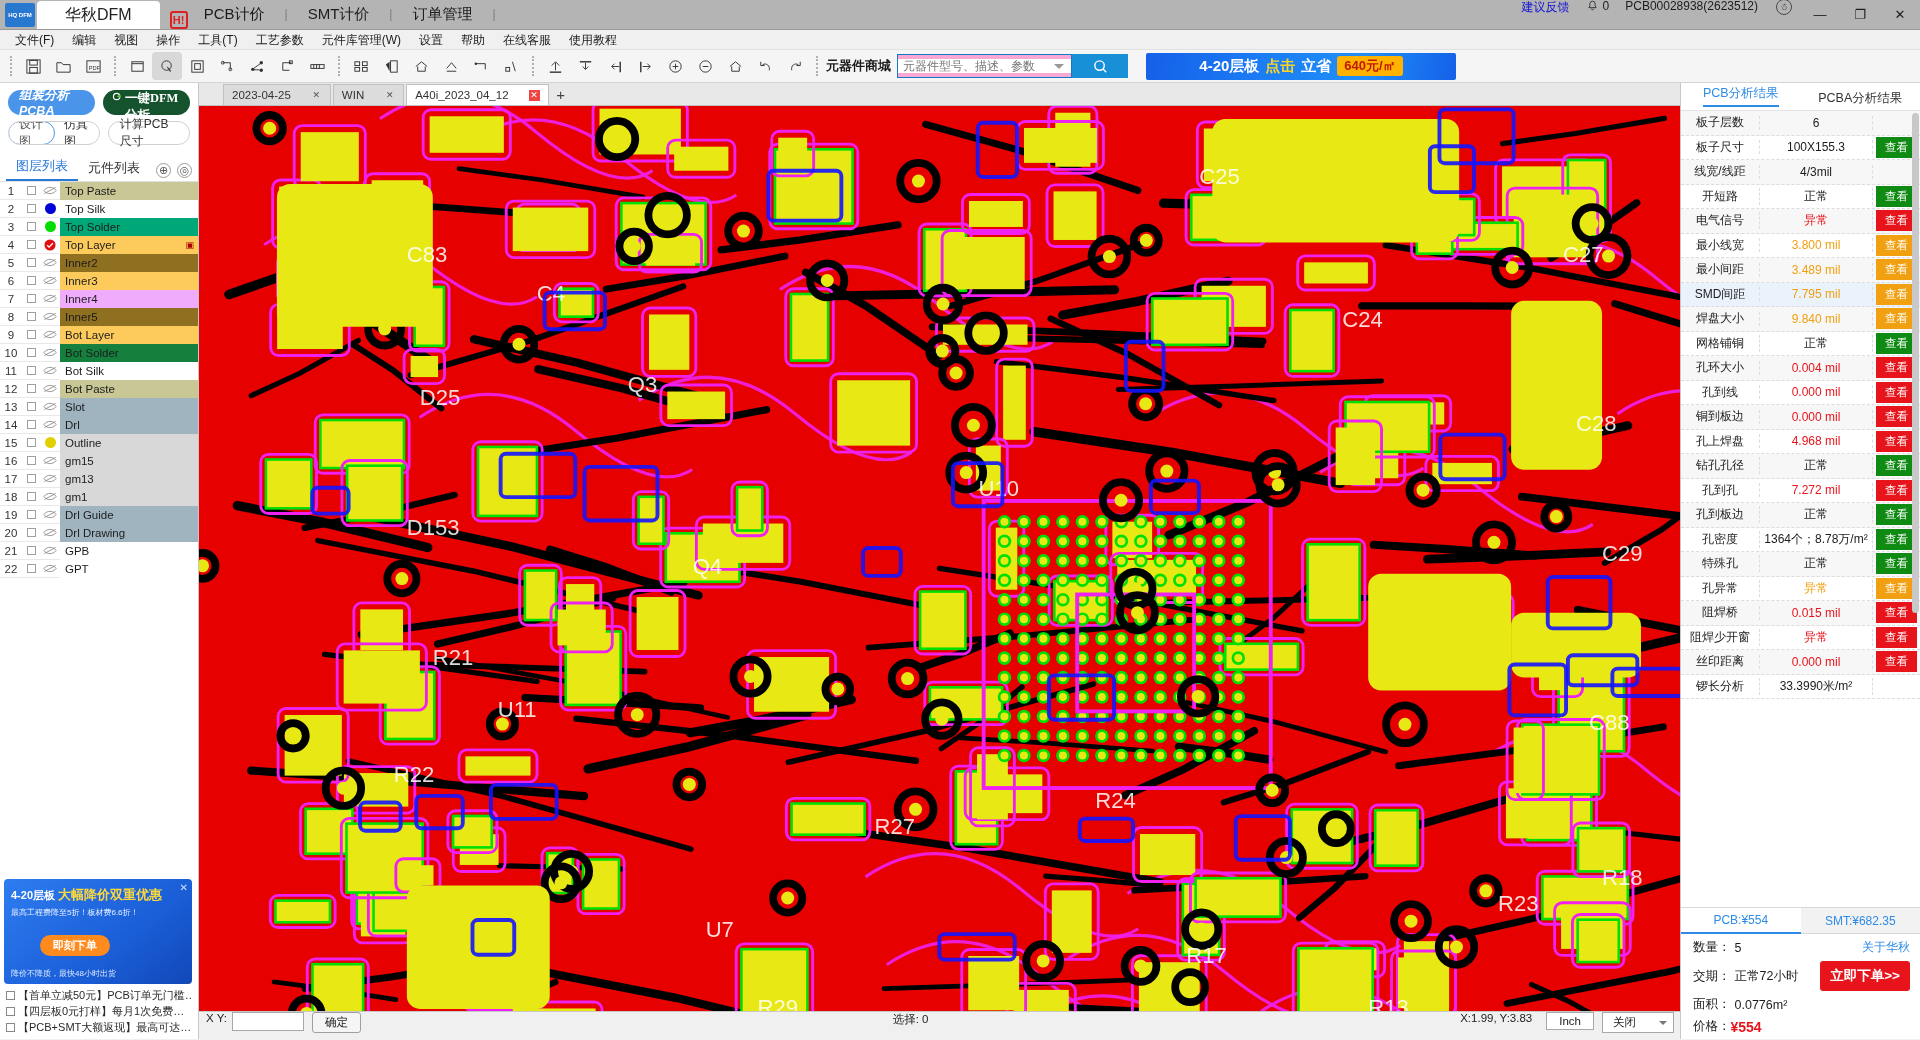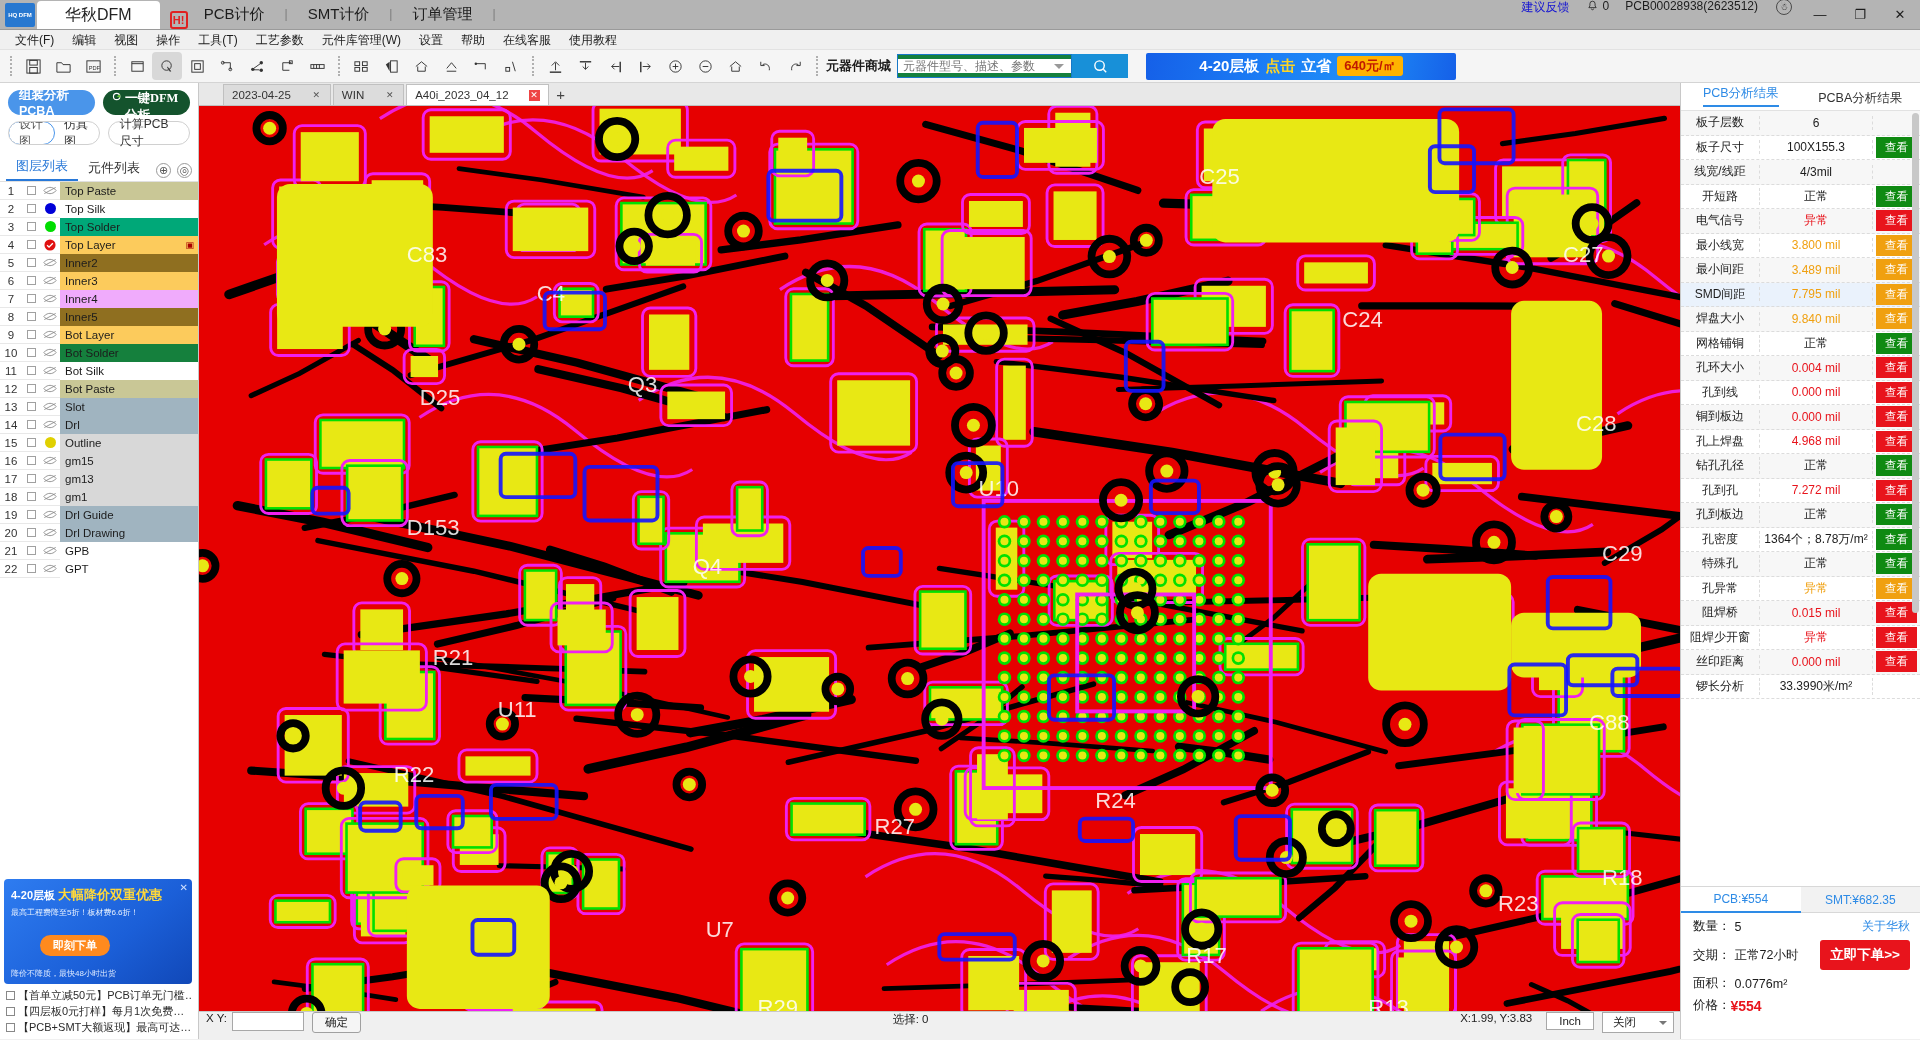--- a/index.html
+++ b/index.html
@@ -45,21 +45,21 @@
   #menubar { height:20px; background:#f0f0f0; display:flex; align-items:center;
              padding-left:6px; border-bottom:1px solid #e2e2e2;}
   #menubar .mi { font-size:12px; padding:0 9px; color:#1c1c1c; line-height:20px;}
   
   #toolbar { height:33px; background:#f5f5f5; display:flex; align-items:center;
              border-bottom:1px solid #d4d4d4; padding-left:4px; }
   .tbtn { width:30px; height:28px; display:flex; align-items:center; justify-content:center; }
   .tbtn.sel { background:#d8d8d8; border-radius:4px; }
   .tdiv { width:1px; height:20px; border-left:2px dotted #b0b0b0; margin:0 6px; }
   .shop-label { font-size:13px; font-weight:bold; color:#1c1c1c; padding:0 6px 0 2px;}
-  .shop-input { width:175px; height:24px; border:1px solid #1878c8; background:#15803d;
+  .shop-input { width:175px; height:24px; border:1px solid #1878c8; background:#f9a8d4;
                 display:flex; align-items:center; position:relative; }
   .shop-input input { border:0; outline:0; flex:1; font-size:12px; padding-left:5px;
                       color:#333; font-family:inherit; }
   .shop-input .caret { position:absolute; right:7px; width:0;height:0;
         border-left:5px solid transparent;border-right:5px solid transparent;
         border-top:5px solid #999; }
   .shop-go { width:56px; height:24px; background:#1890d8; display:flex;
              align-items:center; justify-content:center; }
   #banner { margin-left:18px; width:310px; height:27px; border-radius:2px;
      background:linear-gradient(100deg,#1560e8 0%,#1c7ef5 40%,#1f8ef8 70%,#1560e8 100%);
@@ -71,21 +71,21 @@
   #banner .burst { background:#ffb300; color:#c01800; font-size:13px; font-weight:bold;
       padding:1px 7px; border-radius:3px; }
   
   #body { display:flex; height:956px; }
   
   #left { width:199px; background:#fff; border-right:1px solid #c8c8c8;
           display:flex; flex-direction:column; }
   .btnrow { display:flex; gap:8px; padding:7px 8px 0 8px; }
   .pill-blue { background:#4a95ea; color:#fff; border-radius:14px; height:25px;
       display:flex;align-items:center;justify-content:center; font-size:12.5px;
-      font-weight:bold; padding:0 11px; }
+      font-weight:bold; padding:0 11px;font-style:italic; }
   .pill-green { background:#14532d; color:#fff; border-radius:14px; height:25px;
       display:flex;justify-content:center; gap:4px; font-size:12.5px;
       font-weight:bold; padding:0 9px;font-family:Liberation Serif, serif; }
   .seg { display:flex; border:1px solid #d0d0d0; border-radius:14px; overflow:hidden;
          height:24px; background:#fff;}
   .seg .s { display:flex;align-items:center;justify-content:center; font-size:12px;
             padding:0 10px; color:#333; }
   .seg .s.on { border:1px solid #4a95ea; border-radius:14px; color:#555; margin:-1px;
                height:24px; }
   .pill-out { border:1px solid #d0d0d0; border-radius:14px; height:24px; display:flex;
@@ -2049,19 +2049,19 @@
       </div>
       <div class="prow">
         <span class="lbl">交期：</span>
         <span class="v">正常72小时</span>
         <span class="order-btn">立即下单&gt;&gt;</span>
       </div>
       <div class="prow">
         <span class="lbl">面积：</span>
         <span class="v">0.0776m²</span>
       </div>
-      <div class="prow" style="padding-bottom:25px;">
+      <div class="prow" style="padding-bottom:4px;">
         <span class="lbl">价格：</span>
         <span class="price">¥554</span>
       </div>
     </div>
   </div>
 </div>
 
 </body></html>

